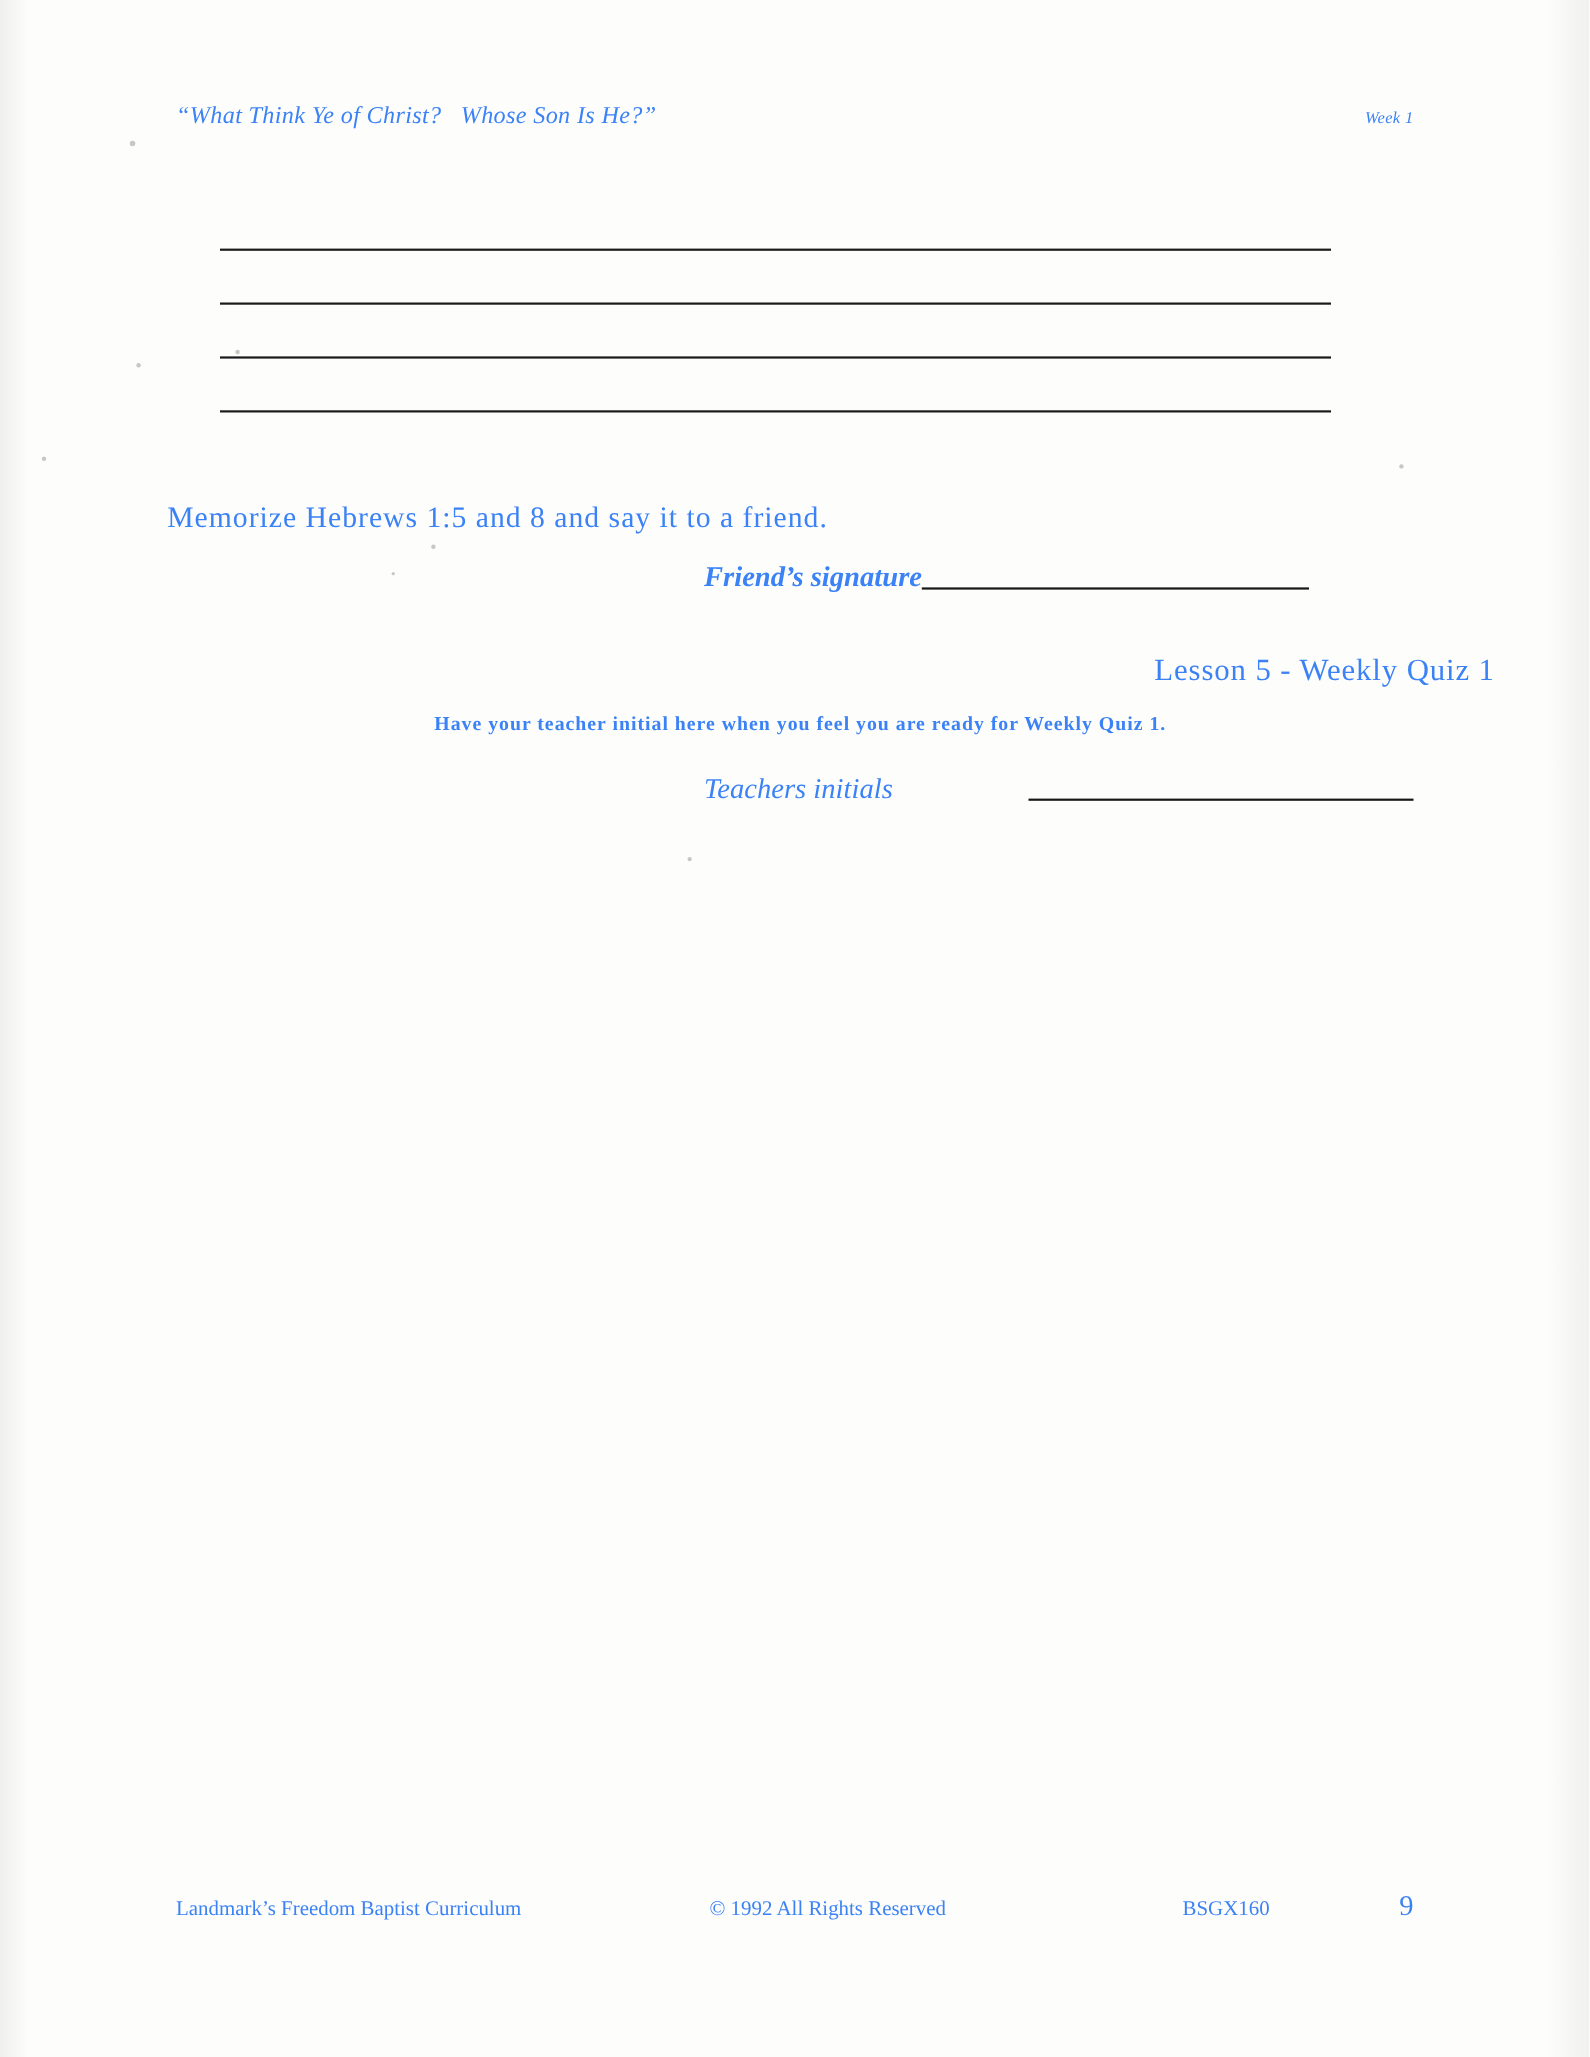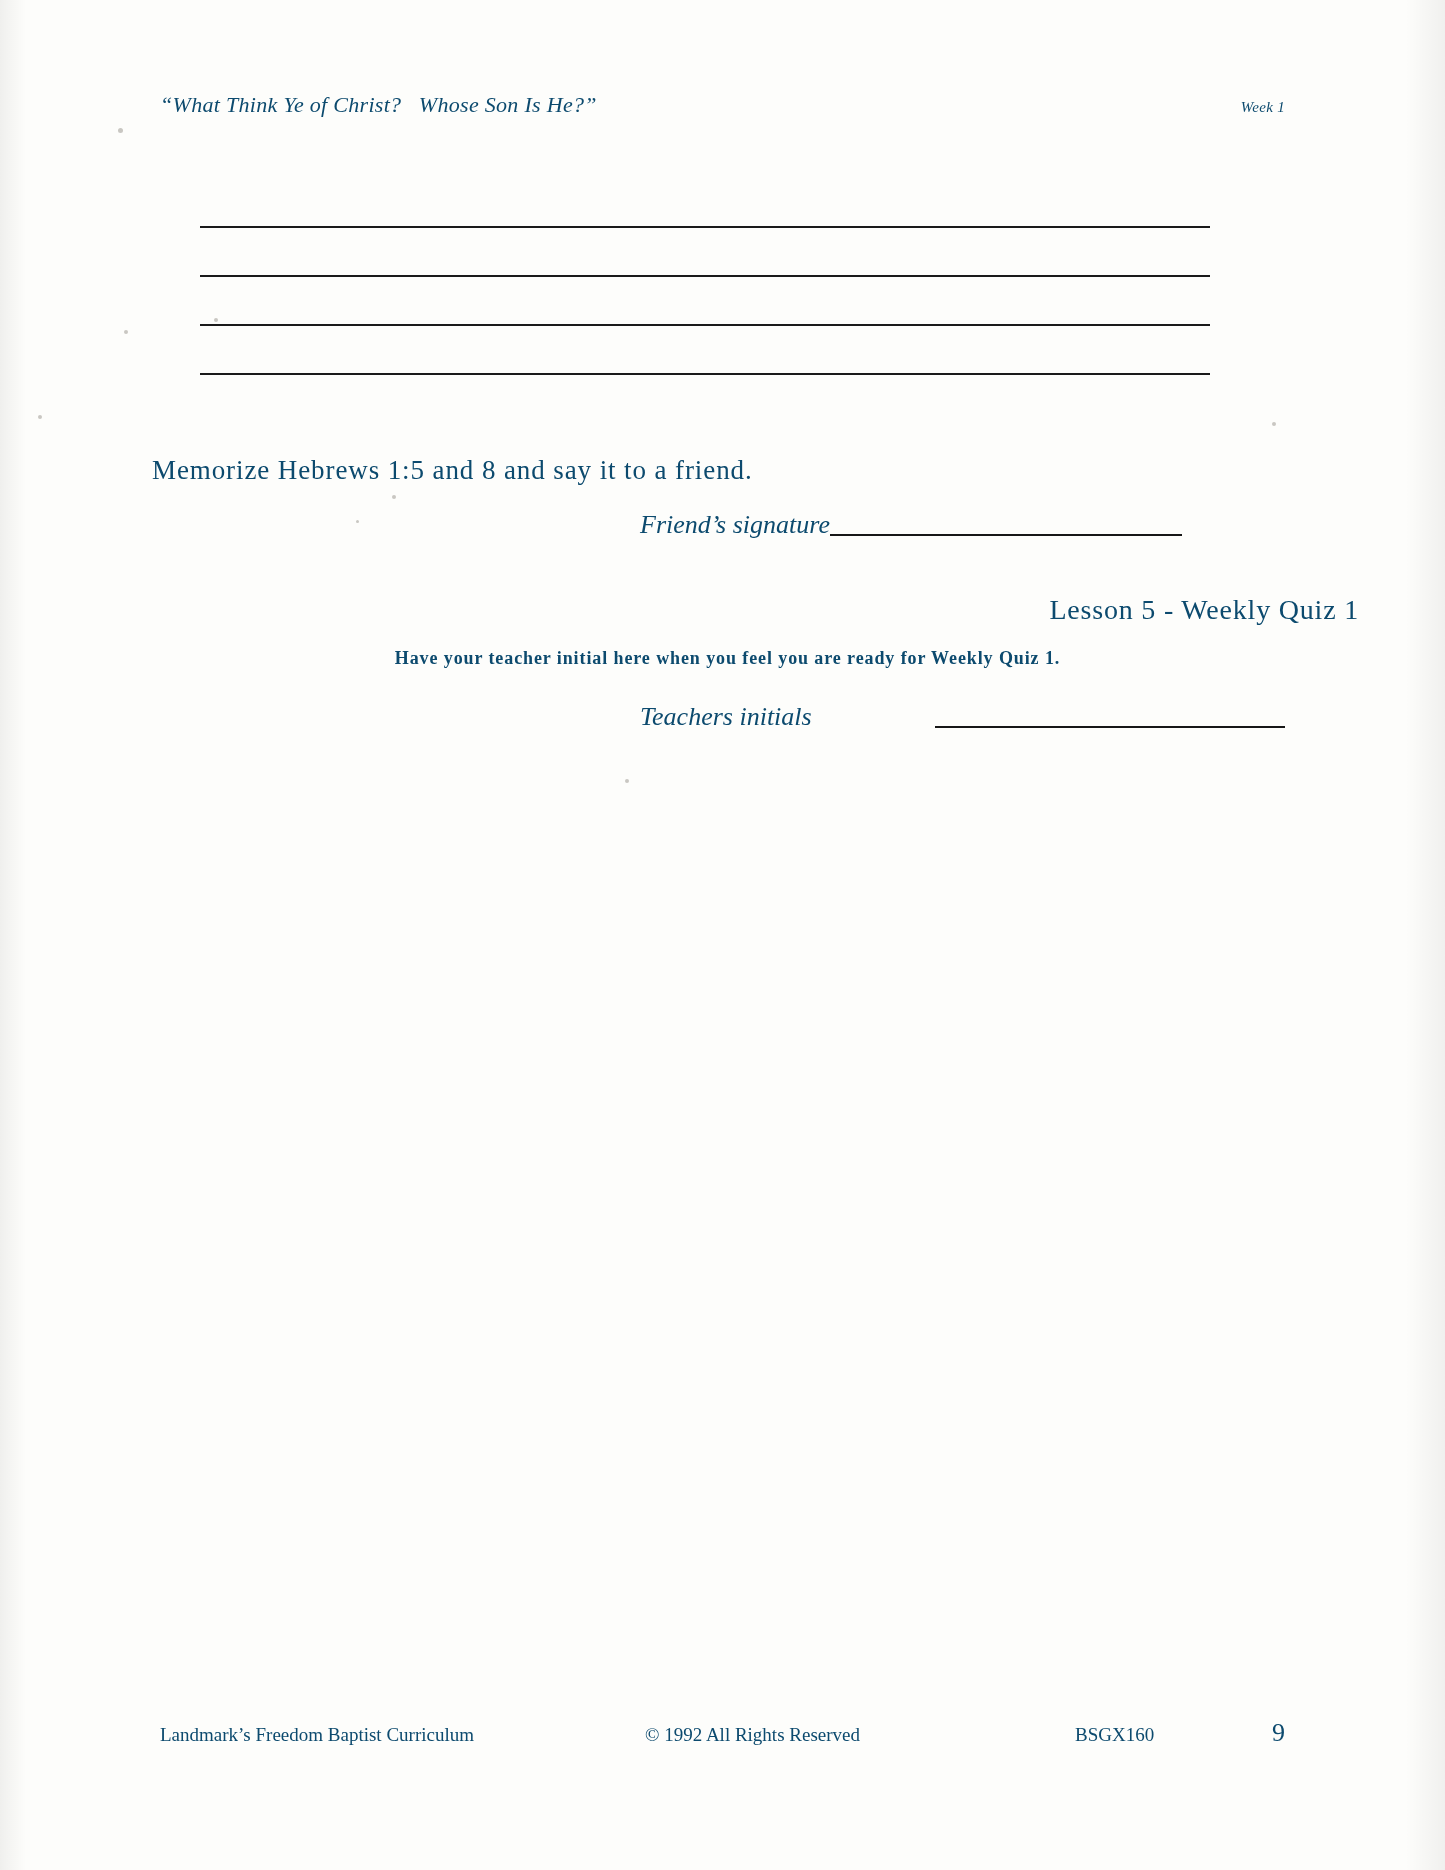--- a/index.html
+++ b/index.html
@@ -6,21 +6,21 @@
     margin: 0;
     padding: 0;
     background: #ffffff;
   }
   .page {
     position: relative;
     width: 1445px;
     height: 1870px;
     background: #fdfdfb;
     font-family: "Liberation Serif", "DejaVu Serif", serif;
-    color: #0c4a6e;
+    color: #3b82f6;
     overflow: hidden;
   }
   
   .page::before {
     content: "";
     position: absolute;
     left: 0; top: 0; bottom: 0;
     width: 26px;
     background: linear-gradient(to right, rgba(0,0,0,0.055), rgba(0,0,0,0));
     pointer-events: none;
@@ -80,20 +80,21 @@
     position: absolute;
     left: 160px;
     right: 160px;
     display: flex;
     align-items: flex-end;
   }
   .sig-friend {
     top: 512px;
     justify-content: flex-start;
     padding-left: 480px;
+    font-weight: bold;
   }
   .sig-label {
     font-style: italic;
     font-size: 26px;
     white-space: nowrap;
     line-height: 1;
     padding-bottom: 2px;
   }
   .sig-line {
     border-bottom: 2px solid #171717;

